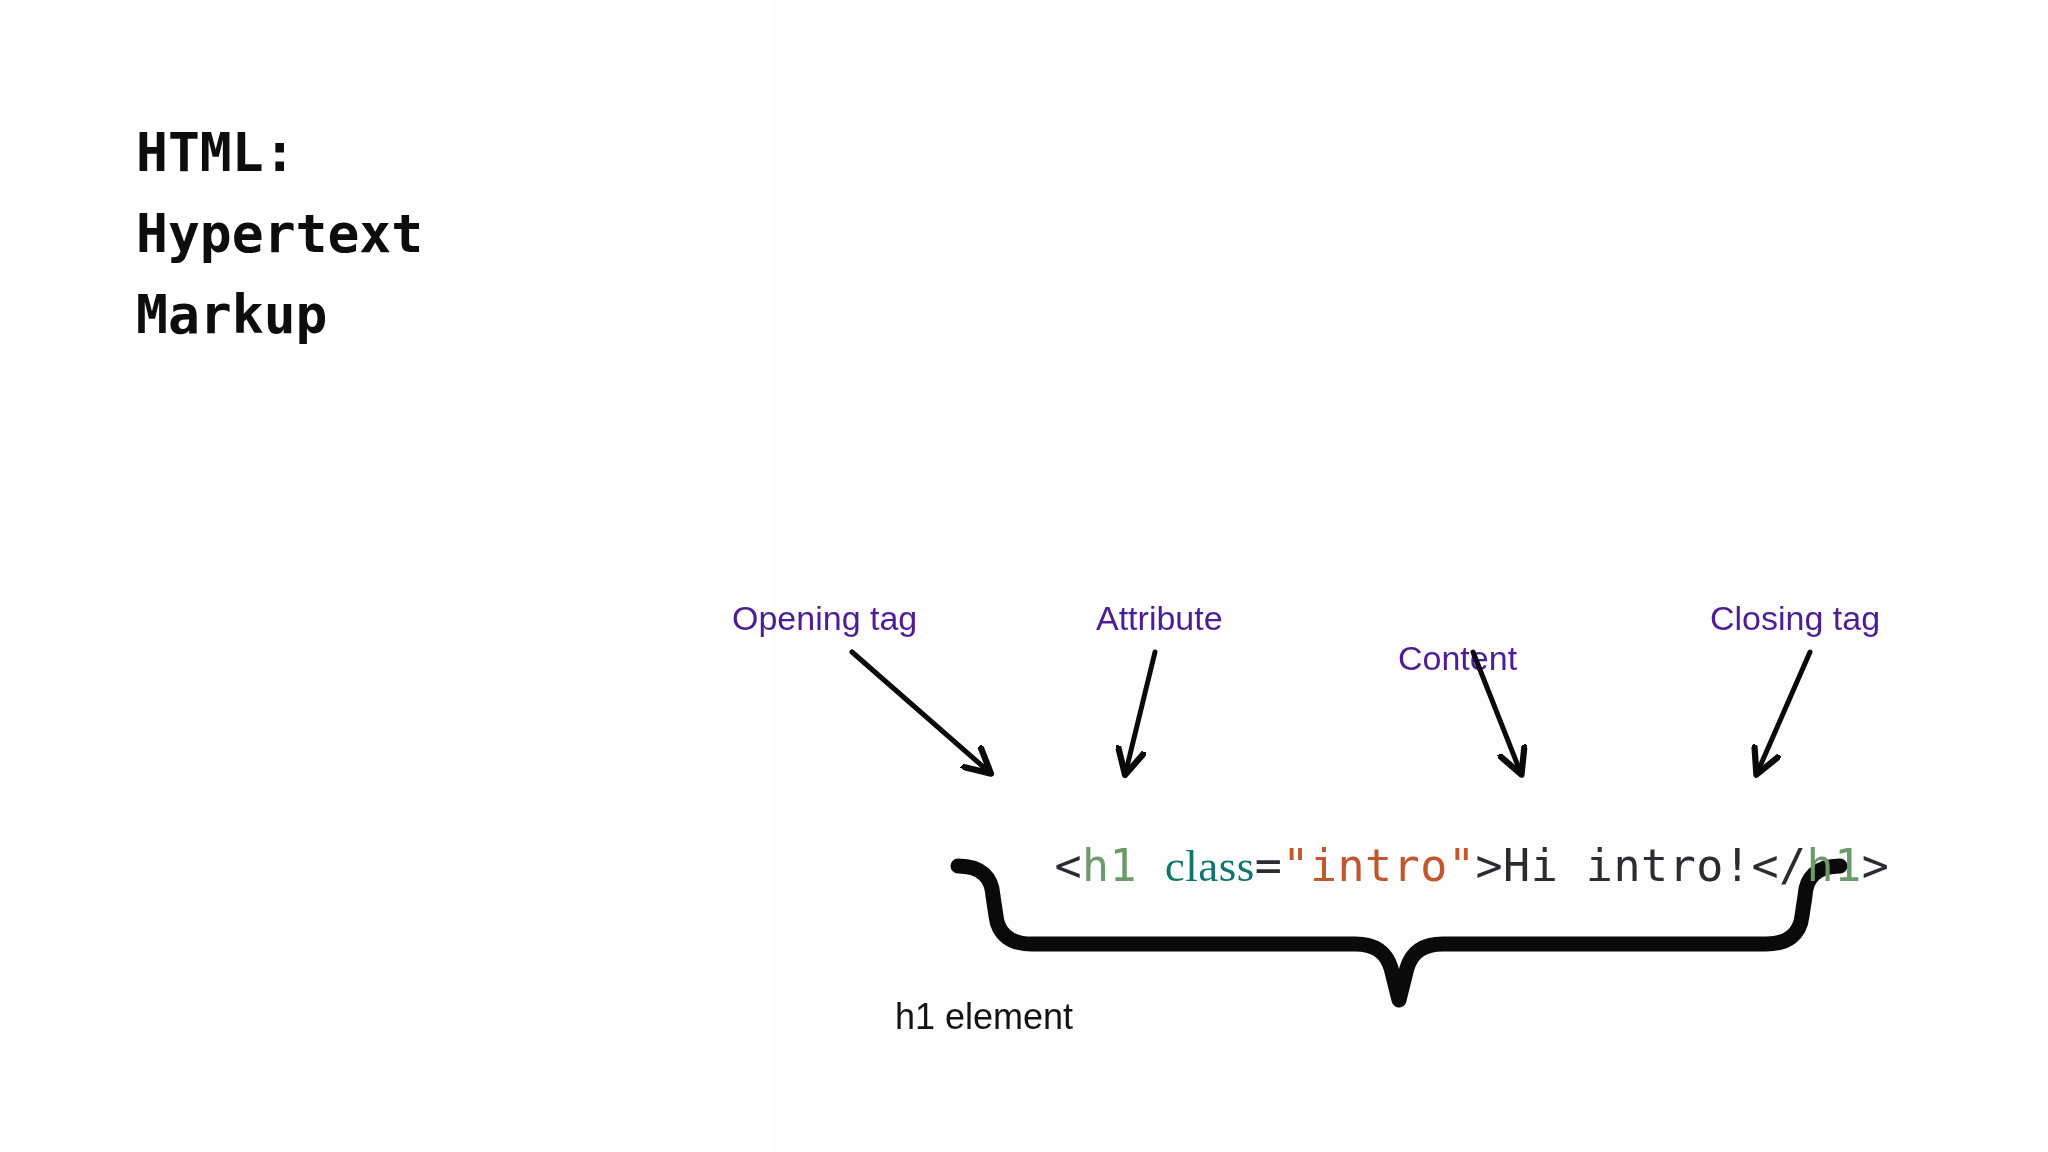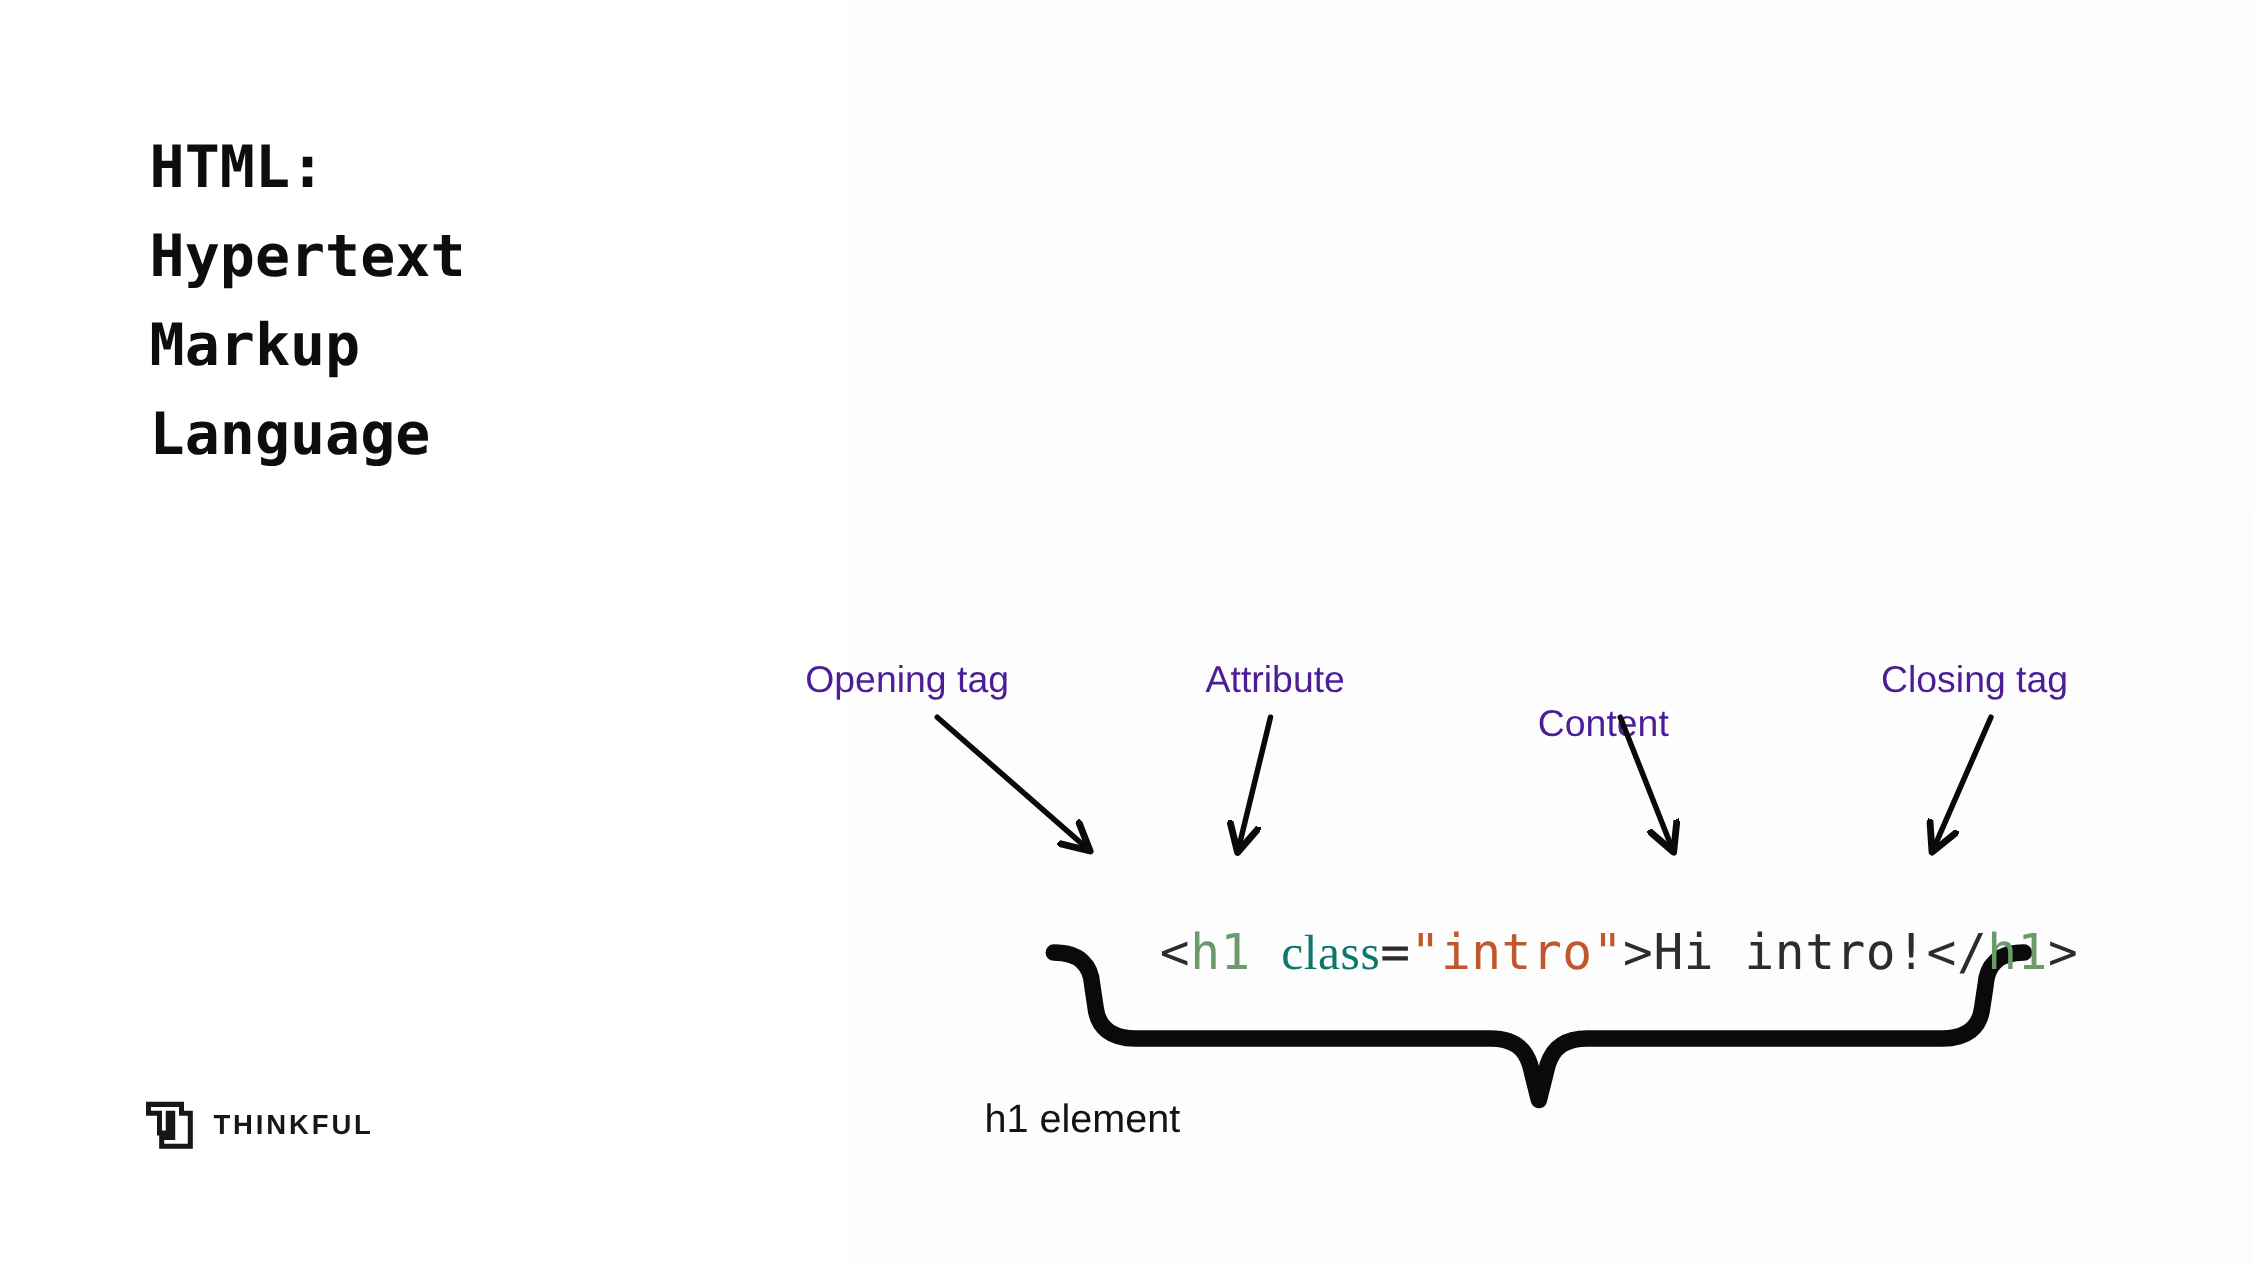--- a/index.html
+++ b/index.html
@@ -130,21 +130,20 @@
 <body>
 
 <div id="slide">
 
   <div class="bg-panel"></div>
 
   <div class="title-block">
     <div class="title-line">HTML:</div>
     <div class="title-line">Hypertext</div>
     <div class="title-line">Markup</div>
-    <div class="title-line">Language</div>
   </div>
 
   <div class="callout-label" id="label-opening">Opening tag</div>
   <div class="callout-label" id="label-attribute">Attribute</div>
   <div class="callout-label" id="label-content">Content</div>
   <div class="callout-label" id="label-closing">Closing tag</div>
 
   <svg class="vector-layer" viewBox="0 0 2048 1152">
     <defs>
       <marker id="arrowhead" markerWidth="6.2" markerHeight="6.2" refX="4.6" refY="3.1" orient="auto" markerUnits="strokeWidth">
@@ -176,20 +175,14 @@
   </svg>
 
   <div class="code-line">
     <span class="tok-punct">&lt;</span><span class="tok-tag">h1</span><span class="tok-punct"> </span><span class="tok-attr">class</span><span class="tok-punct">=</span><span class="tok-value">"intro"</span><span class="tok-punct">&gt;</span><span class="tok-text">Hi intro!</span><span class="tok-punct">&lt;/</span><span class="tok-tag">h1</span><span class="tok-punct">&gt;</span>
   </div>
 
   <div class="brace-caption">
     <span class="inner">h1 element</span>
   </div>
 
-  <div class="logo">
-    <svg class="logo-mark" width="46" height="46" viewBox="0 0 46 46">
-      <path d="M3,4 L33,4 L33,12 L41,12 L41,42 L15,42 L15,34 L25,34 L25,12 L21,12 L21,30 L13,30 L13,12 L3,12 Z" fill="none" stroke="#17171a" stroke-width="4.6" stroke-linejoin="miter"></path>
-    </svg>
-    <span class="logo-word">THINKFUL</span>
-  </div>
 
 </div>
 
 </body></html>

